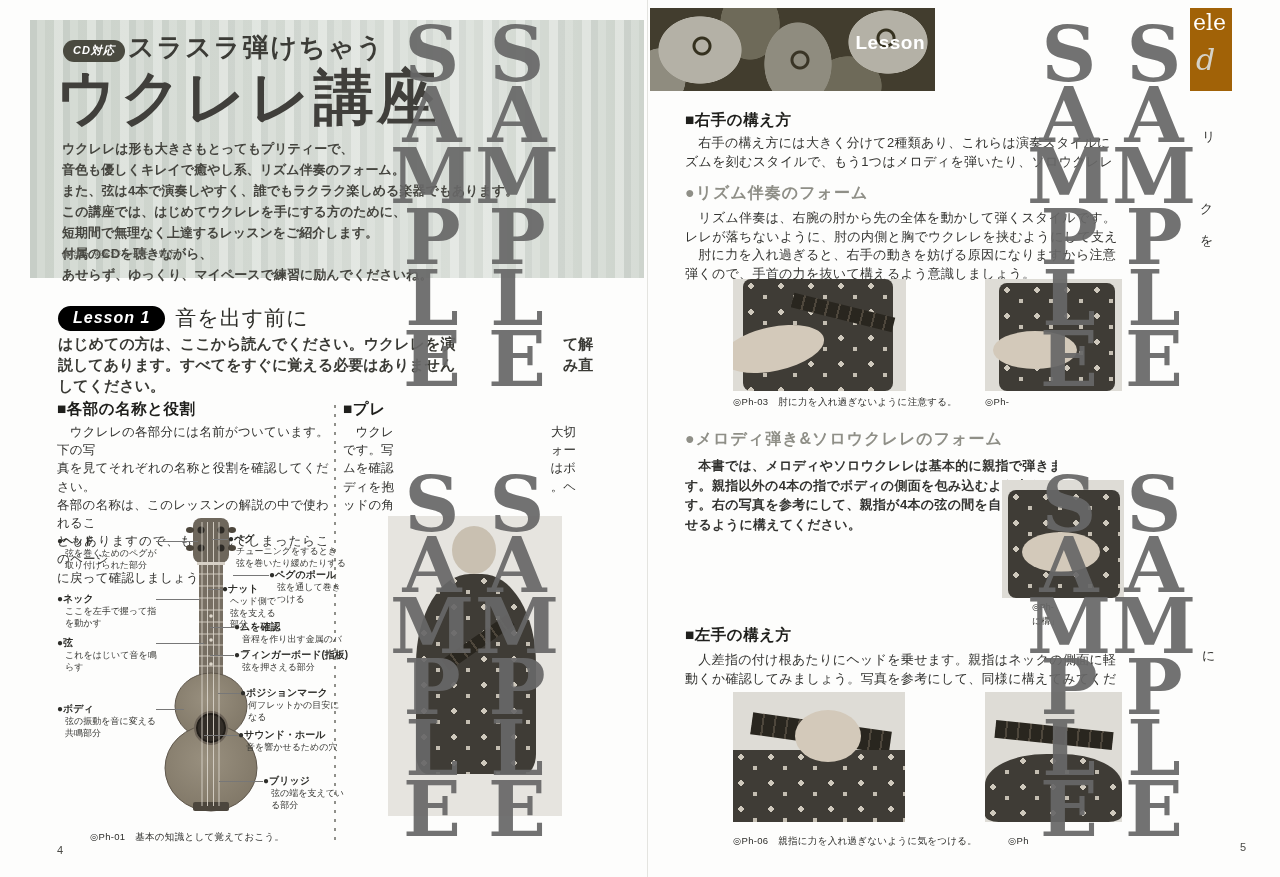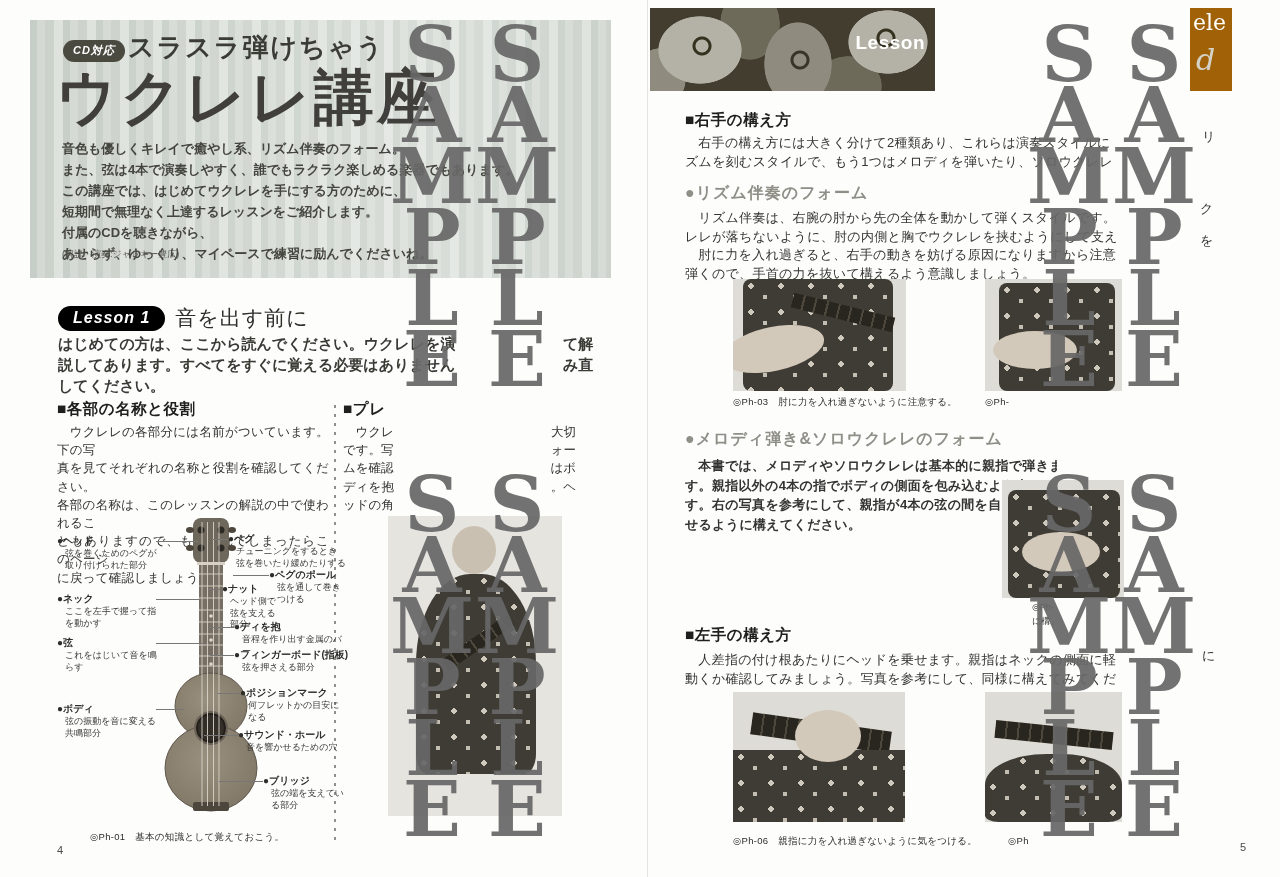--- a/index.html
+++ b/index.html
@@ -1,25 +1,24 @@
 <!DOCTYPE html>
 <html><head>
 <meta charset="utf-8">
 <style>
   html,body{margin:0;padding:0;background:#ffffff;}
   .canvas{position:relative;width:1280px;height:877px;background:#fdfdfc;overflow:hidden;
           font-family:"Liberation Sans","DejaVu Sans",sans-serif;color:#333;}
   .abs{position:absolute;}
 
   
-  .header-box{left:30px;top:20px;width:536px;height:258px;
+  .header-box{left:30px;top:20px;width:614px;height:258px;
     background:
       linear-gradient(90deg, rgba(255,255,255,0) 0%, rgba(255,255,255,.25) 70%, rgba(255,255,255,.05) 100%),
       repeating-linear-gradient(90deg,#c7cec7 0 7px,#d4dad3 7px 15px,#cbd2ca 15px 24px,#dde2dc 24px 33px);
-    padding-left: 45px;
   }
   .cd-badge{left:33px;top:20px;background:#4a4a40;color:#fff;border-radius:11px;
     padding:3px 10px 4px;font-size:11px;font-weight:700;font-style:italic;letter-spacing:1px;}
   .hdr-subtitle{left:98px;top:10px;font-size:26px;font-weight:700;color:#3c3c37;letter-spacing:2px;}
   .hdr-title{left:26px;top:38px;font-size:60px;font-weight:700;color:#403f3b;letter-spacing:3px;white-space:nowrap;}
   .hdr-intro{left:32px;top:118px;font-size:13px;line-height:21px;font-weight:700;color:#45453f;}
   .hdr-credit{left:32px;top:228px;font-size:9px;color:#55554f;}
 
   .lesson-row{left:58px;top:304px;display:flex;align-items:center;gap:10px;}
   .lesson-pill{background:#000000;color:#fff;border-radius:14px;padding:3px 15px 4px;
@@ -155,20 +154,21 @@
 </head>
 <body>
 
 <div class="canvas">
 
   <div class="abs header-box">
     <span class="abs cd-badge">CD対応</span>
     <span class="abs hdr-subtitle">スラスラ弾けちゃう</span>
     <div class="abs hdr-title">ウクレレ講座</div>
     <div class="abs hdr-intro">
+        <div>ウクレレは形も大きさもとってもプリティーで、</div>
         <div>音色も優しくキレイで癒やし系、リズム伴奏のフォーム。</div>
         <div>また、弦は4本で演奏しやすく、誰でもラクラク楽しめる楽器でもあります。</div>
         <div>この講座では、はじめてウクレレを手にする方のために、</div>
         <div>短期間で無理なく上達するレッスンをご紹介します。</div>
         <div>付属のCDを聴きながら、</div>
         <div>あせらず、ゆっくり、マイペースで練習に励んでくださいね。</div>
       </div>
     <div class="abs hdr-credit">(解説・演奏:ジャッキー豊広)</div>
   </div>
 
@@ -287,21 +287,21 @@
       </div>
         <div class="lblR">
         <div class="pname">●ペグのポール</div>
         <div class="pdesc">弦を通して巻きつける</div>
       </div>
         <div class="lblR">
         <div class="pname">●ナット</div>
         <div class="pdesc">ヘッド側で弦を支える部分</div>
       </div>
         <div class="lblR">
-        <div class="pname">●ディを抱</div>
+        <div class="pname">●ムを確認</div>
         <div class="pdesc">音程を作り出す金属のバー</div>
       </div>
         <div class="lblR">
         <div class="pname">●フィンガーボード(指板)</div>
         <div class="pdesc">弦を押さえる部分</div>
       </div>
         <div class="lblR">
         <div class="pname">●ポジションマーク</div>
         <div class="pdesc">何フレットかの目安になる</div>
       </div>

